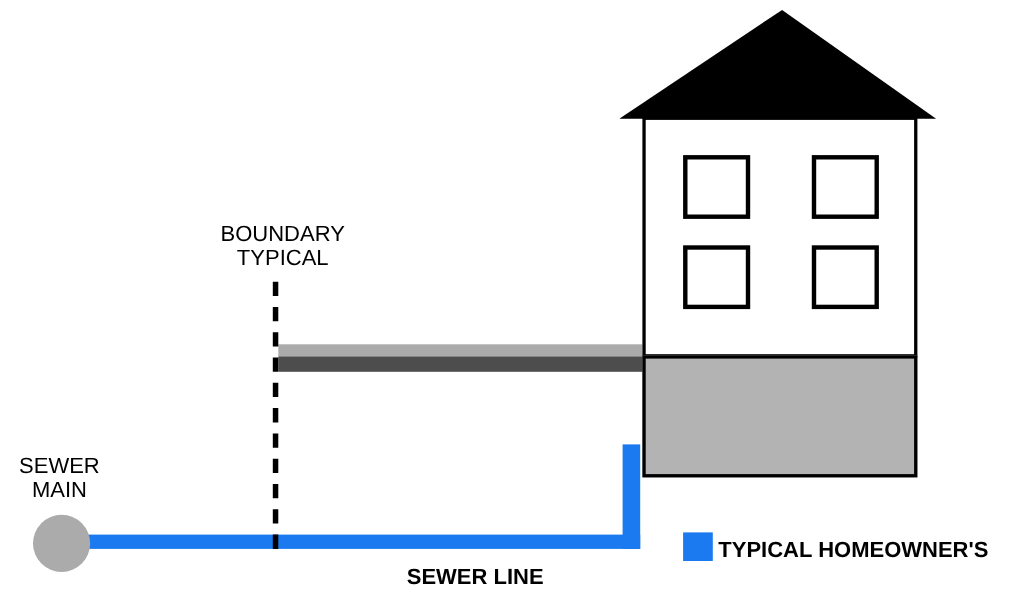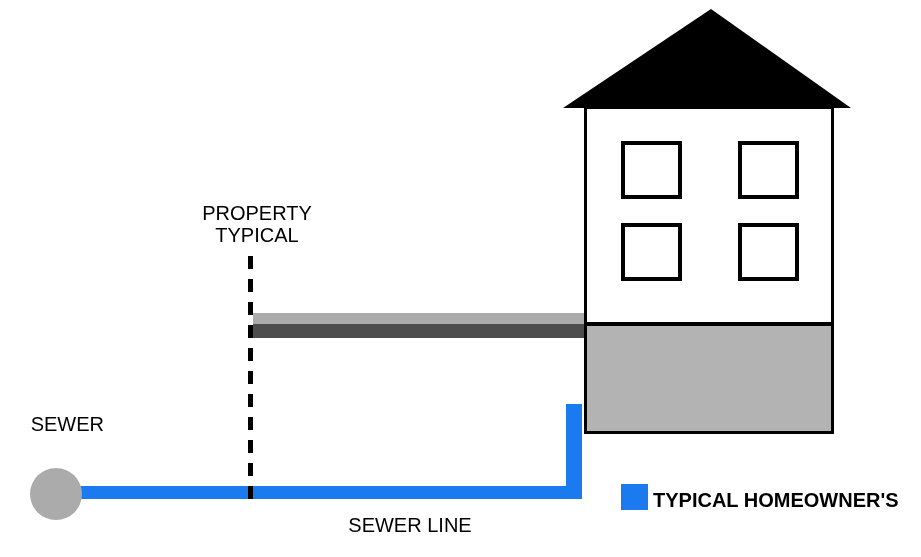--- a/index.html
+++ b/index.html
@@ -48,22 +48,22 @@
 
   
   .boundary-line-svg { left: 245px; top: 256px; width: 11px; height: 252px; }
 
   
   .label {
     position: absolute; text-align: center;
     font-size: 20px; line-height: 22px; white-space: nowrap;
   }
   .property-boundary-label { left: 157px; top: 202px; width: 200px; }
-  .sewer-main-label        { left: 4px;   top: 413px; width: 100px; text-align: right; }
-  .sewer-line-label        { left: 310px; top: 514px; width: 200px; font-weight: normal; }
+  .sewer-main-label        { left: 4px;   top: 413px; width: 100px; }
+  .sewer-line-label        { left: 332px; top: 514px; width: 200px; font-weight: bold; }
 
   
   .legend-swatch { left: 621px; top: 484px; width: 27px; height: 26px; }
   .legend-label  {
     position: absolute; left: 653px; top: 488px;
     font-size: 20px; line-height: 25px; font-weight: bold;
     text-align: left; white-space: nowrap;
   }
 </style>
 </head>
@@ -87,26 +87,27 @@
   <div class="abs pipe-h" style="background-color: rgb(27, 122, 240);"></div>
   <div class="abs pipe-v" style="background-color: rgb(27, 122, 240);"></div>
 
   <div class="abs sewer-main-circle" style="background-color: rgb(171, 171, 171);"></div>
 
   <svg class="abs boundary-line-svg" viewBox="0 0 11 252" width="11" height="252">
     <line x1="5.5" y1="0" x2="5.5" y2="246" stroke-width="5" stroke-dasharray="13 10" stroke="#000000"></line>
   </svg>
 
   <div class="label property-boundary-label">
-    <div>PROPERTY</div>
+    <div>BOUNDARY</div>
     <div>TYPICAL</div>
   </div>
 
   <div class="label sewer-main-label">
     <div>SEWER</div>
+    <div>MAIN</div>
   </div>
 
   <div class="label sewer-line-label">SEWER LINE</div>
 
   <div class="abs legend-swatch" style="background-color: rgb(27, 122, 240);"></div>
   <div class="legend-label">
     <div>TYPICAL HOMEOWNER'S</div>
   </div>
 
 </div>

